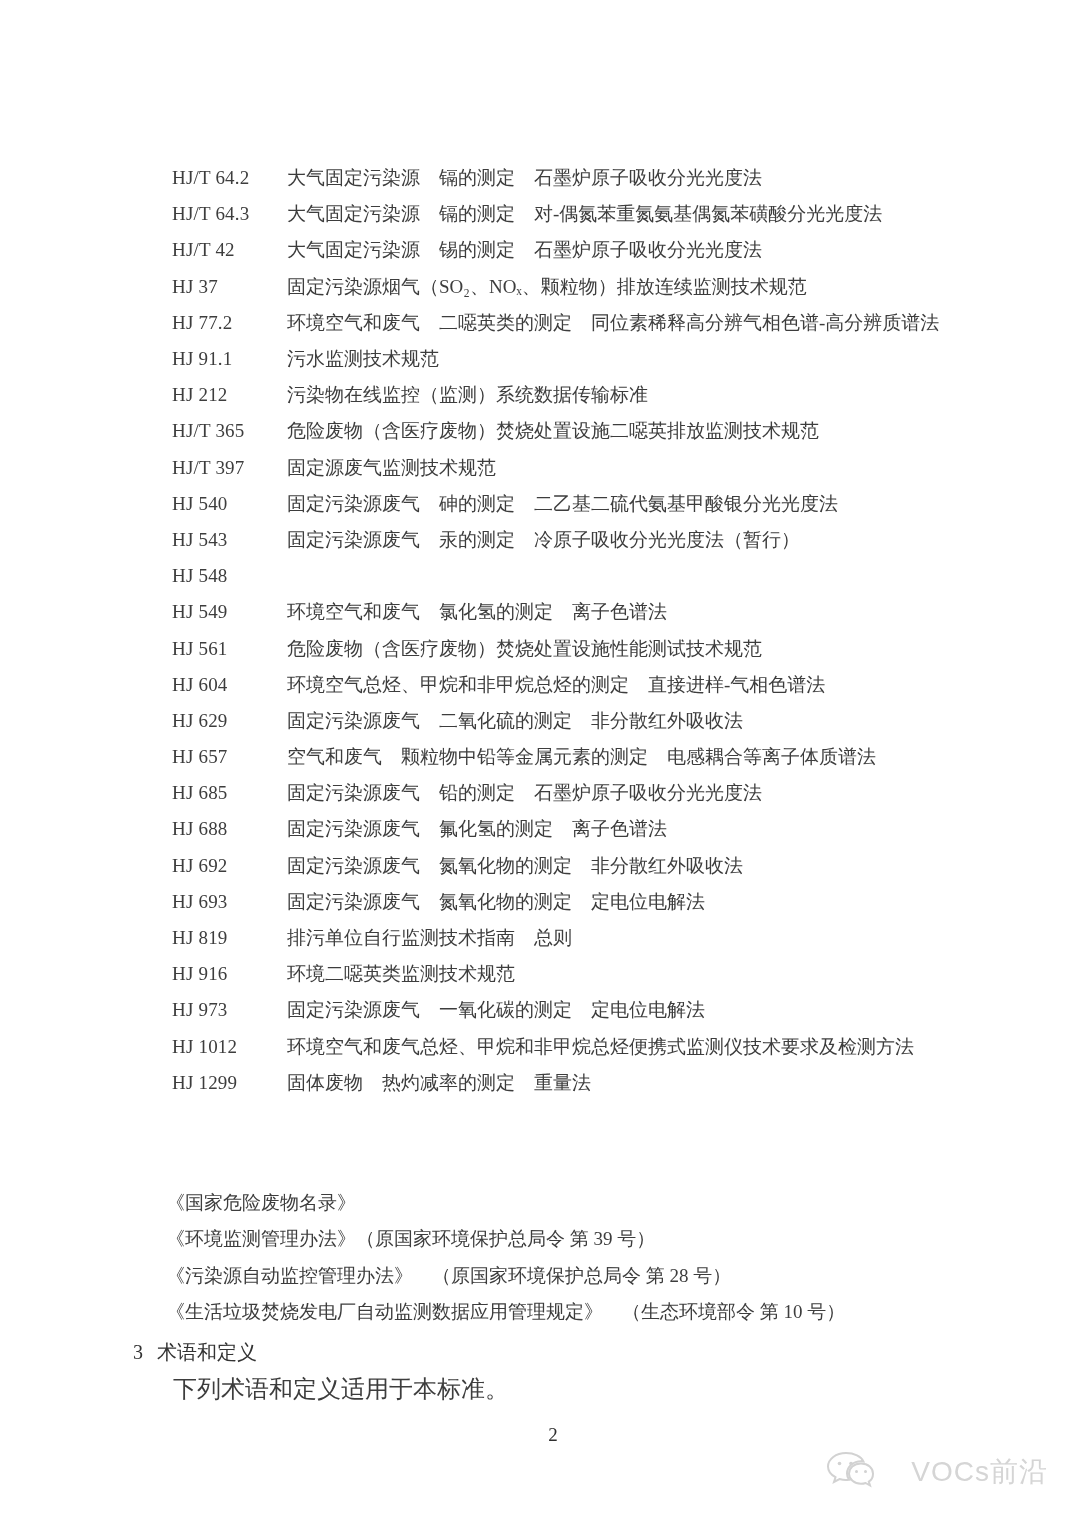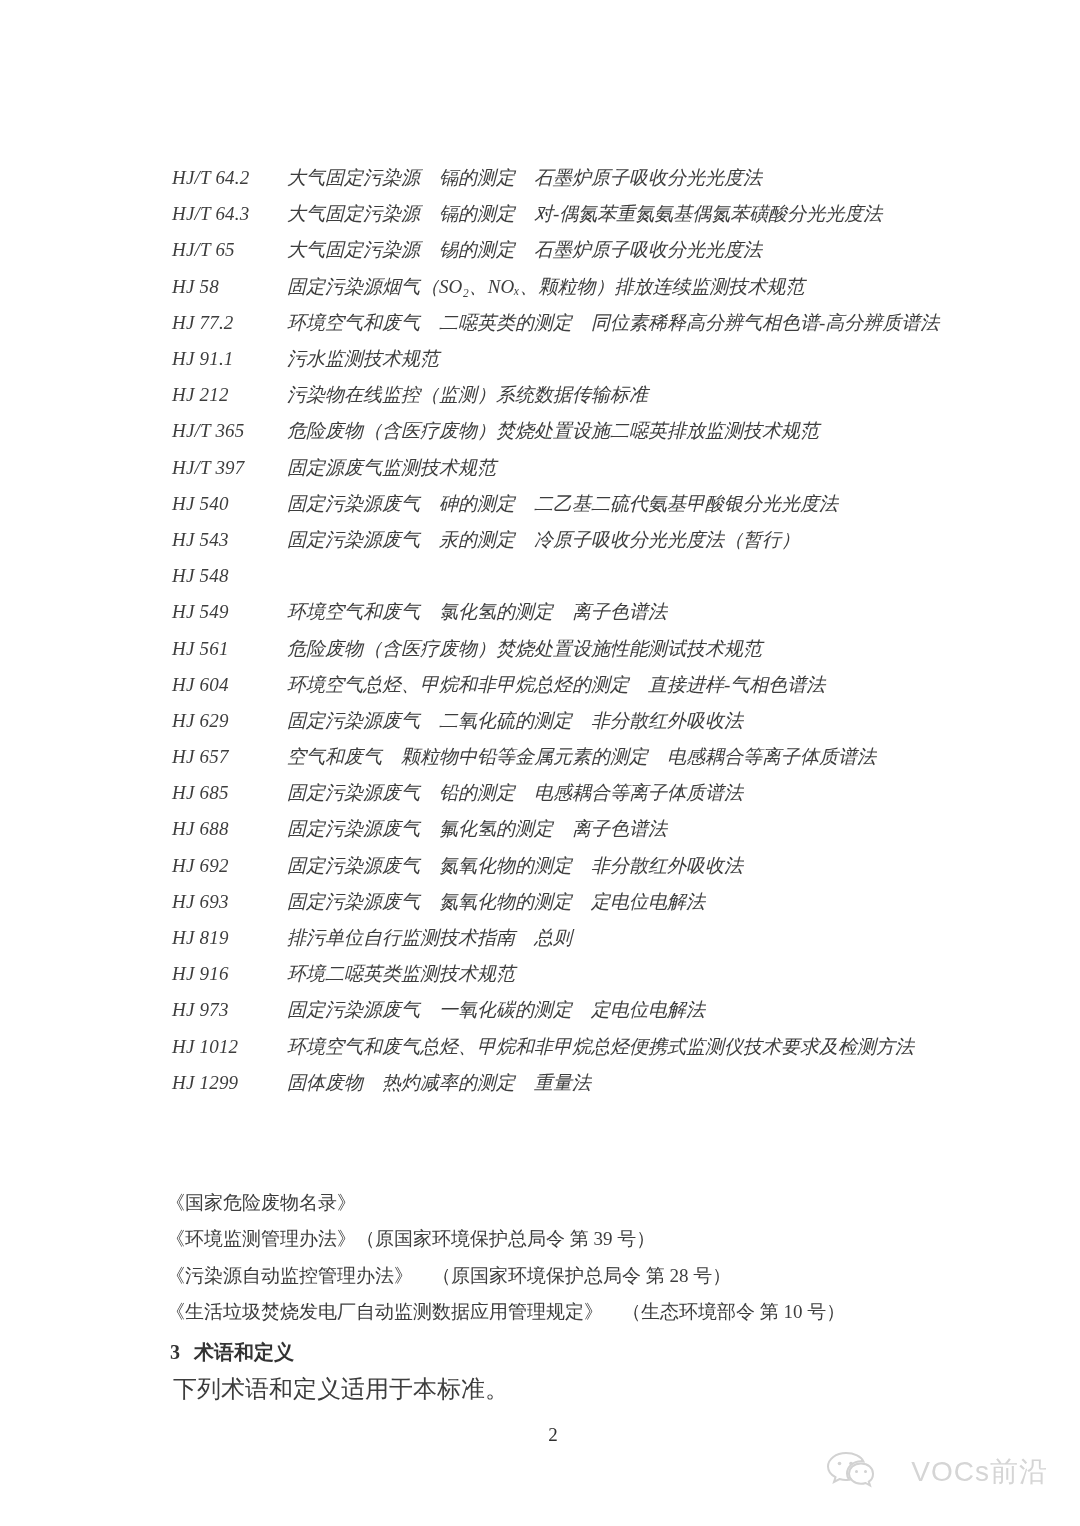--- a/index.html
+++ b/index.html
@@ -10,21 +10,20 @@
     background:#ffffff;
     font-family:"Liberation Serif","DejaVu Serif",serif;
     color:#3d3d3d;
     overflow:hidden;
   }
   .standards{
     position:absolute;
     left:172px;
     top:160px;
     right:40px;
-    font-style:italic;
   }
   .std-row{
     display:flex;
     align-items:center;
     height:36.2px;
     font-size:19px;
     white-space:nowrap;
   }
   .std-code{
     flex:0 0 115px;
@@ -45,23 +44,22 @@
     align-items:center;
     height:36.3px;
     font-size:19px;
     white-space:nowrap;
   }
   .section-heading{
     position:absolute;
     left:133px;
     top:1339px;
     font-size:20px;
-    font-weight:bold;
+    font-weight:normal;
     color:#333333;
-    margin-left:37px;
   }
   .section-heading .sec-num{margin-right:14px;}
   .section-body{
     position:absolute;
     left:173px;
     top:1373px;
     font-size:24px;
   }
   .page-number{
     position:absolute;
@@ -100,25 +98,25 @@
   <div class="standards">
     <div class="std-row">
         <span class="std-code">HJ/T 64.2</span>
         <span class="std-title">大气固定污染源　镉的测定　石墨炉原子吸收分光光度法</span>
       </div>
     <div class="std-row">
         <span class="std-code">HJ/T 64.3</span>
         <span class="std-title">大气固定污染源　镉的测定　对-偶氮苯重氮氨基偶氮苯磺酸分光光度法</span>
       </div>
     <div class="std-row">
-        <span class="std-code">HJ/T 65</span>
+        <span class="std-code">HJ/T 42</span>
         <span class="std-title">大气固定污染源　锡的测定　石墨炉原子吸收分光光度法</span>
       </div>
     <div class="std-row">
-        <span class="std-code">HJ 58</span>
+        <span class="std-code">HJ 37</span>
         <span class="std-title">固定污染源烟气（SO₂、NOₓ、颗粒物）排放连续监测技术规范</span>
       </div>
     <div class="std-row">
         <span class="std-code">HJ 77.2</span>
         <span class="std-title">环境空气和废气　二噁英类的测定　同位素稀释高分辨气相色谱-高分辨质谱法</span>
       </div>
     <div class="std-row">
         <span class="std-code">HJ 91.1</span>
         <span class="std-title">污水监测技术规范</span>
       </div>
@@ -160,21 +158,21 @@
     <div class="std-row">
         <span class="std-code">HJ 629</span>
         <span class="std-title">固定污染源废气　二氧化硫的测定　非分散红外吸收法</span>
       </div>
     <div class="std-row">
         <span class="std-code">HJ 657</span>
         <span class="std-title">空气和废气　颗粒物中铅等金属元素的测定　电感耦合等离子体质谱法</span>
       </div>
     <div class="std-row">
         <span class="std-code">HJ 685</span>
-        <span class="std-title">固定污染源废气　铅的测定　电感耦合等离子体质谱法</span>
+        <span class="std-title">固定污染源废气　铅的测定　石墨炉原子吸收分光光度法</span>
       </div>
     <div class="std-row">
         <span class="std-code">HJ 688</span>
         <span class="std-title">固定污染源废气　氟化氢的测定　离子色谱法</span>
       </div>
     <div class="std-row">
         <span class="std-code">HJ 692</span>
         <span class="std-title">固定污染源废气　氮氧化物的测定　非分散红外吸收法</span>
       </div>
     <div class="std-row">

